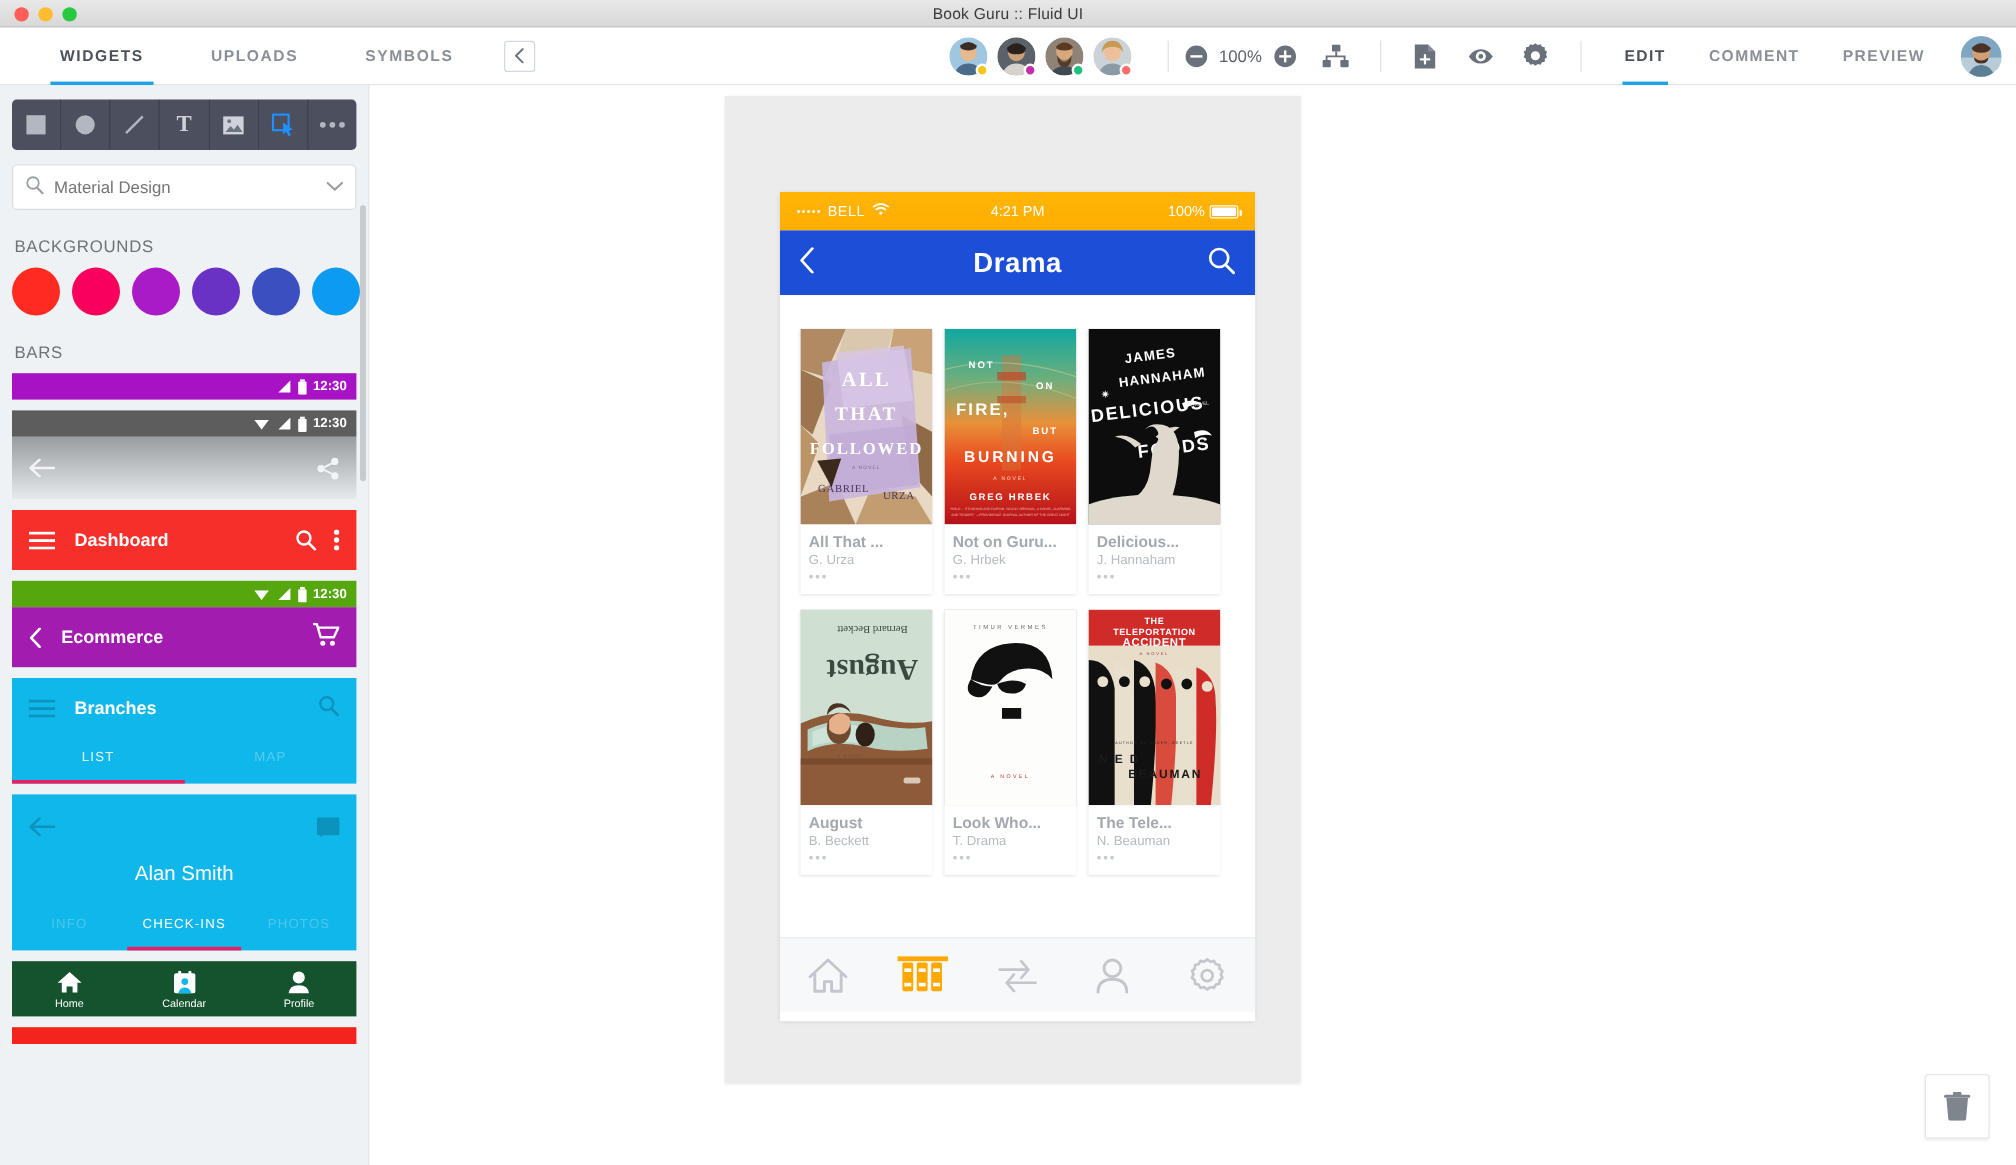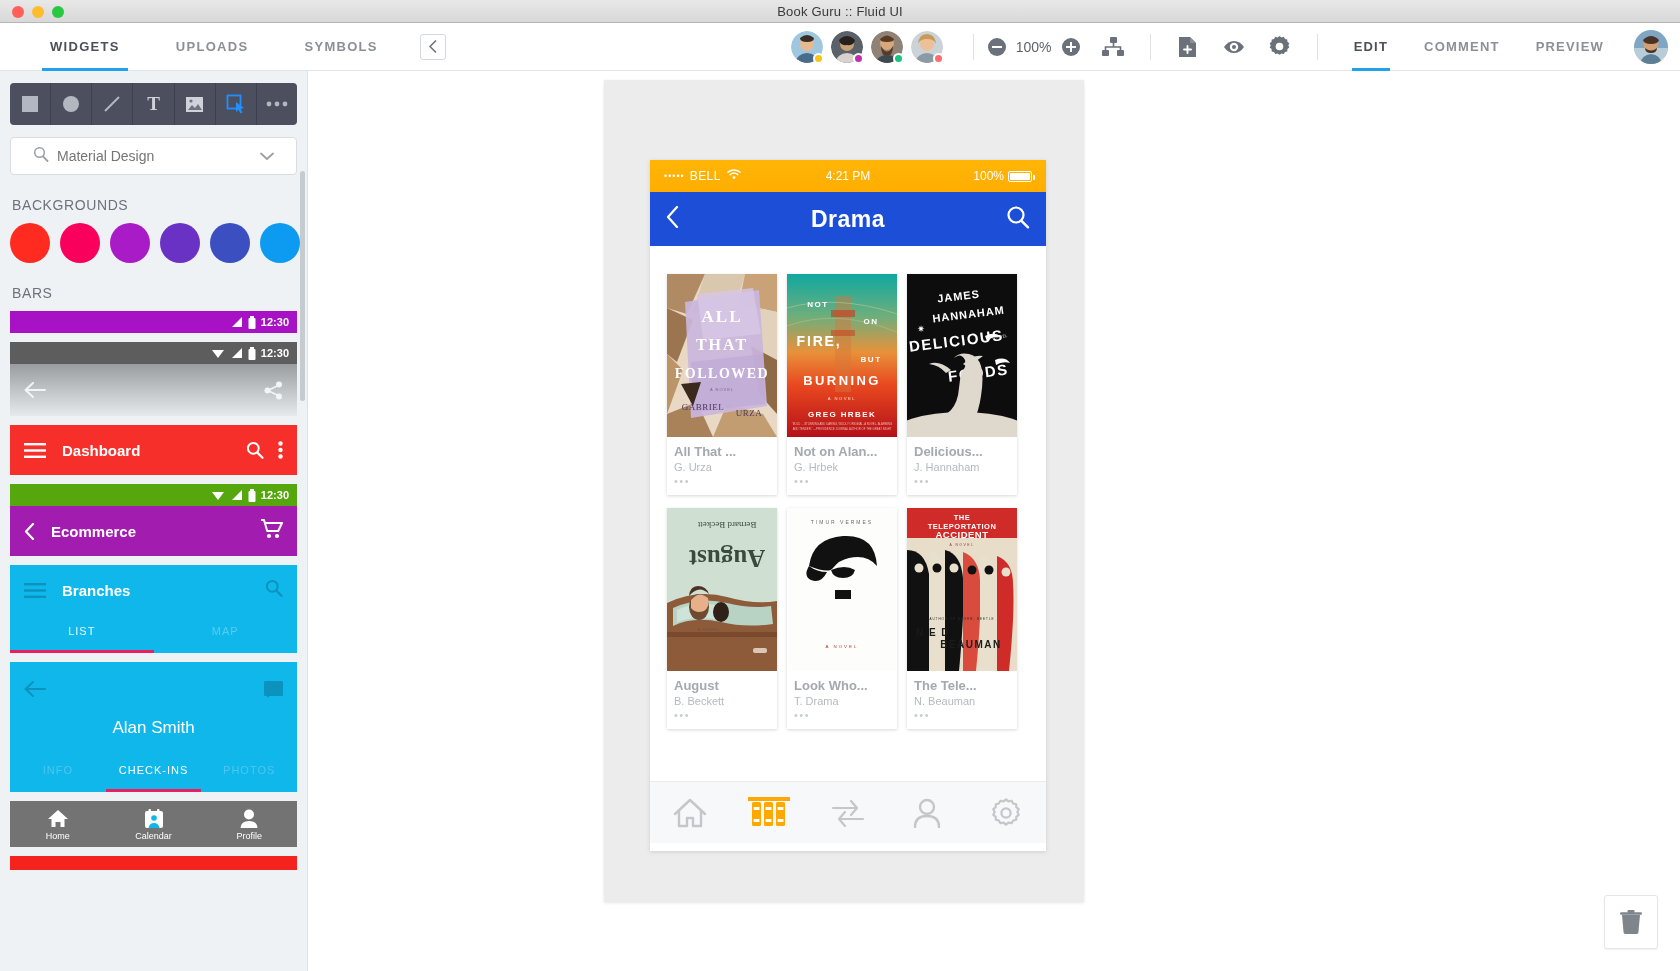--- a/index.html
+++ b/index.html
@@ -70,21 +70,21 @@
   }
   .tools {
     margin:12px 10px 0 10px; height:42px; background:#4b4f5e; border-radius:4px;
     display:flex; overflow:hidden;
   }
   .tool { flex:1; display:flex; align-items:center; justify-content:center;
           border-right:1px solid #3c4050; cursor:pointer; color:#b9bdc9; }
   .tool:last-child{ border-right:none; }
   .searchbox {
     margin:12px 10px 0 10px; height:38px; background:#fff; border:1px solid #d9dde1;
-    border-radius:4px; display:flex; align-items:center; padding:0 22px;
+    border-radius:4px; display:flex; align-items:center; padding:0 10px;
   }
   .searchbox input {
     flex:1; border:none; outline:none; font-size:14px; color:#6b7178;
     font-family:"Liberation Sans", sans-serif; background:transparent; margin-left:8px;
   }
   .sec-title { font-size:14px; color:#6d7379; letter-spacing:.6px; margin:22px 0 10px 12px; }
   .swatches { display:flex; gap:10px; padding-left:10px; }
   .sw { width:40px; height:40px; border-radius:50%; cursor:pointer; }
   .widgets { padding:0 10px; }
   .wg { margin-bottom:9px; cursor:pointer; position:relative; }
@@ -515,21 +515,21 @@
           <div class="tabsrow" style="padding-bottom:6px;">
             <div class="tabcell" style="color:#4fc5ef">INFO</div>
             <div class="tabcell" style="color:#ffffff">CHECK-INS</div>
             <div class="tabcell" style="color:#4fc5ef">PHOTOS</div>
             <span class="underline" style="left:33.3%; width:33.3%;"></span>
           </div>
         </div>
       </div>
 
       <div class="wg">
-        <div class="navrow" style="background:#737373;align-items:center;">
+        <div class="navrow" style="background:#14532d;align-items:center;">
           <div class="navcell">
             <svg width="22" height="19" viewBox="0 0 22 19">
                 <path d="M11 1 L21 10 H17.5 V18 H13.5 V13 H8.5 V18 H4.5 V10 H1z" fill="#fff"></path>
               </svg>
             <span>Home</span>
           </div>
           <div class="navcell">
             <svg width="18" height="19" viewBox="0 0 18 19">
                 <rect x="0" y="2" width="18" height="17" rx="2" fill="#fff"></rect>
                 <rect x="3.5" y="0" width="2.5" height="4.5" rx="1" fill="#fff"></rect>
@@ -655,21 +655,21 @@
                 <text x="32" y="72" fill="#fff" font-size="14" font-weight="bold" text-anchor="middle" letter-spacing="1.8">FIRE,</text>
                 <text x="84" y="88" fill="#fff" font-size="8" font-weight="bold" text-anchor="middle" letter-spacing="1.6">BUT</text>
                 <text x="55" y="111" fill="#fff" font-size="13" font-weight="bold" text-anchor="middle" letter-spacing="2.4">BURNING</text>
                 <text x="55" y="126" fill="#ffd7c2" font-size="4.2" text-anchor="middle" letter-spacing="1.5">A NOVEL</text>
                 <text x="55" y="143" fill="#fff" font-size="8" font-weight="bold" text-anchor="middle" letter-spacing="1.4">GREG HRBEK</text>
                 <text x="55" y="151" fill="#f0b9ac" font-size="2.8" text-anchor="middle">"BOLD ... STUNNING AND DARING, WILDLY ORIGINAL, A NOVEL, ALARMING</text>
                 <text x="55" y="156" fill="#f0b9ac" font-size="2.8" text-anchor="middle">AND TENDER." —PROVIDENCE JOURNAL AUTHOR OF THE GREAT NIGHT</text>
               </svg>
             </div>
             <div class="cmeta">
-              <div class="ctitle">Not on Alan...</div>
+              <div class="ctitle">Not on Guru...</div>
               <div class="cauth">G. Hrbek</div>
               <div class="cdots">•••</div>
             </div>
           </div>
 
           <div class="card">
             <div class="cover">
               <svg width="110" height="163" viewBox="0 0 110 163">
                 <rect width="110" height="163" fill="#0d0d0d"></rect>
                 <text x="52" y="26" fill="#fff" font-size="11" font-weight="bold" text-anchor="middle" transform="rotate(-7 52 26)" letter-spacing="1">JAMES</text>

